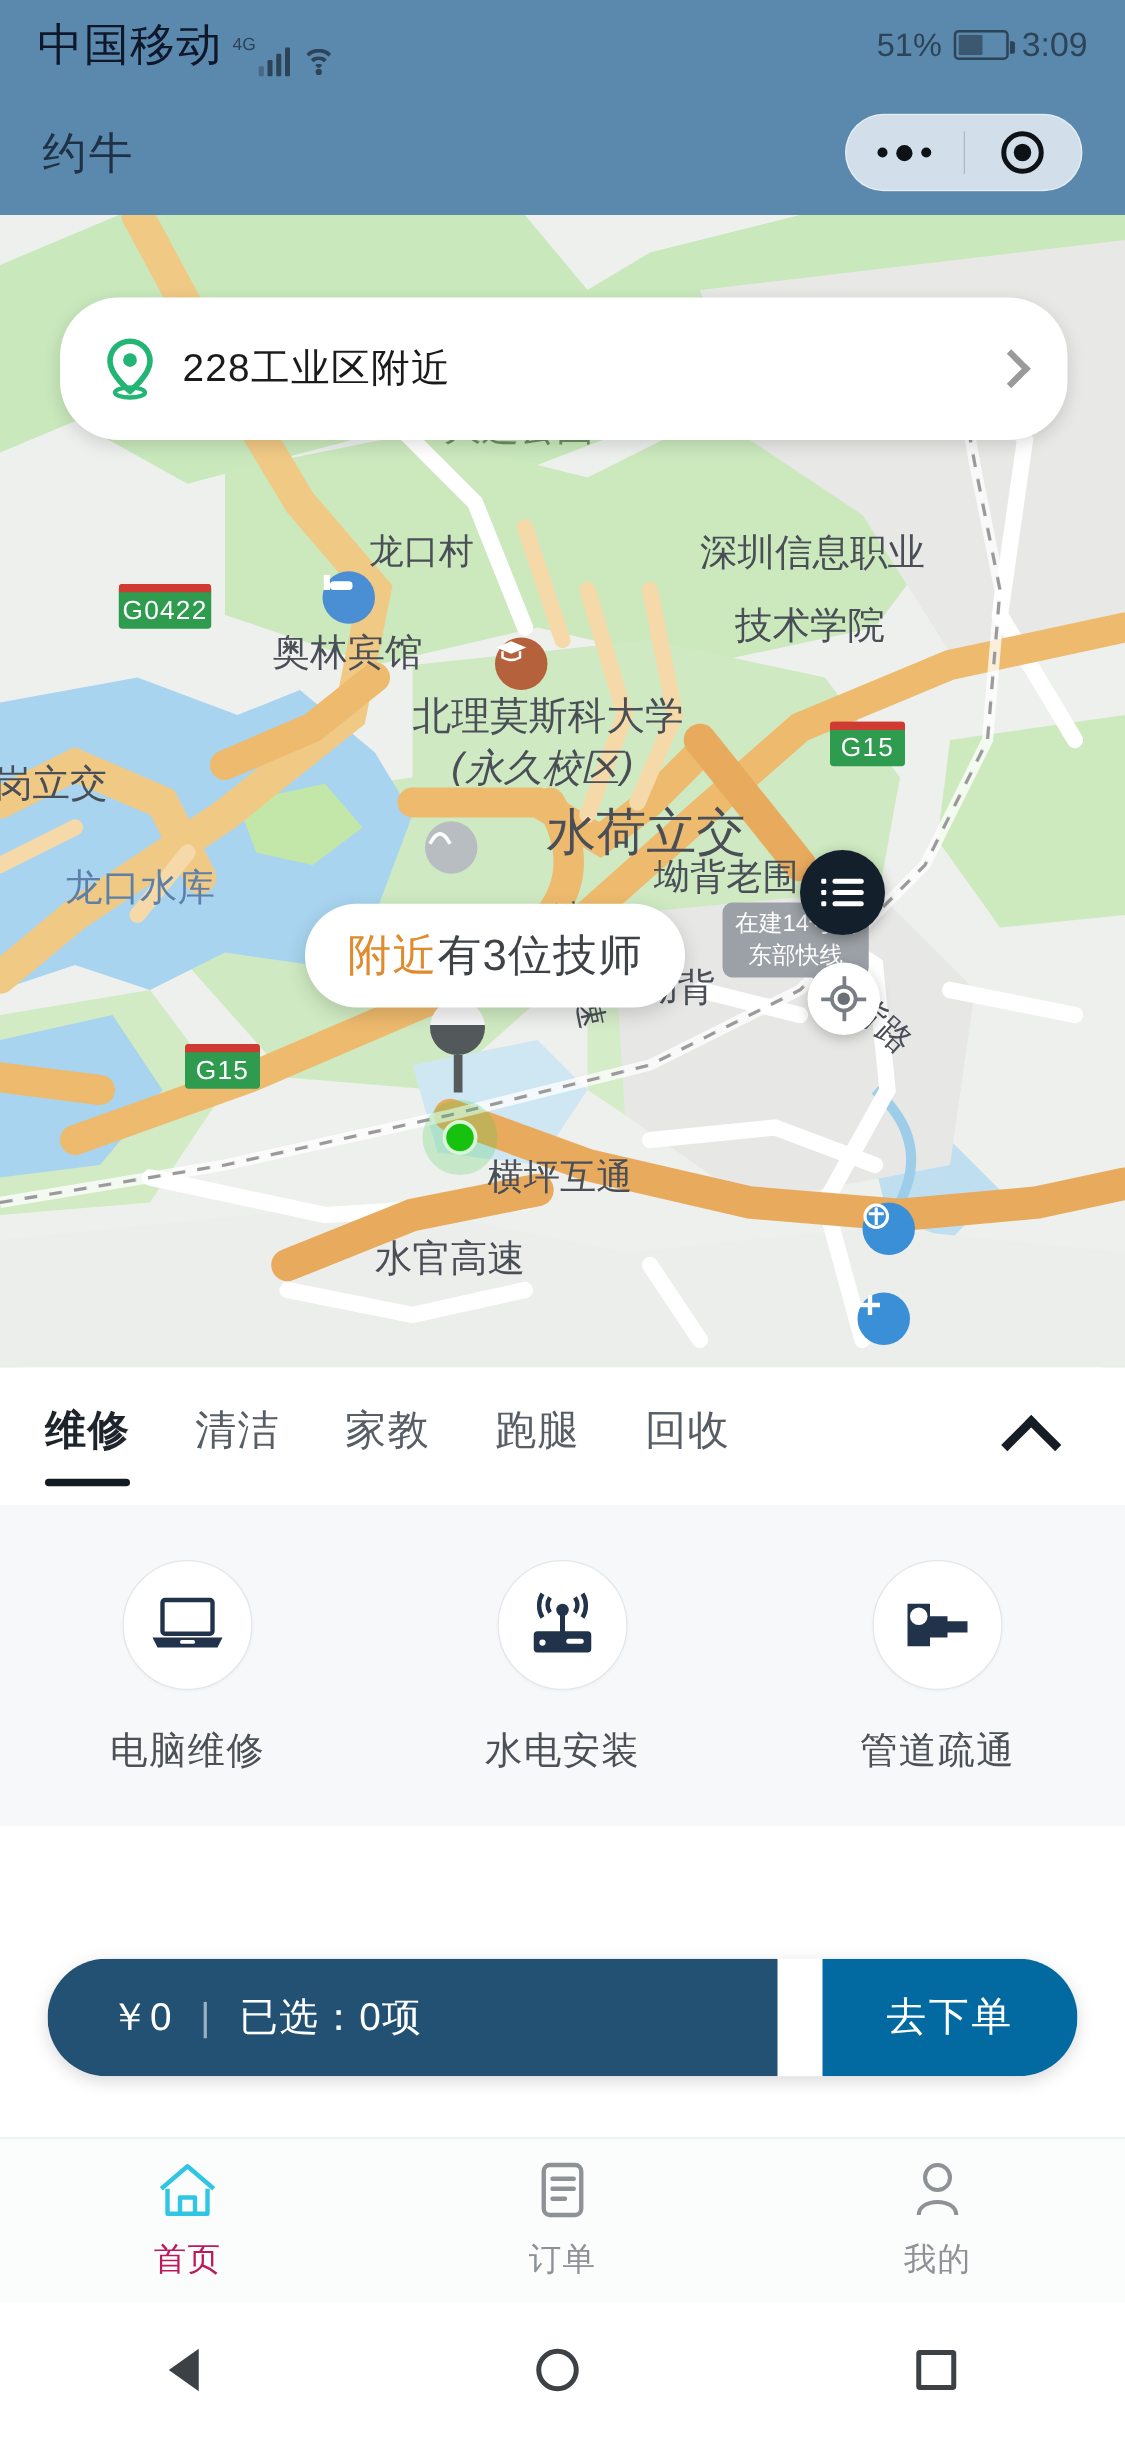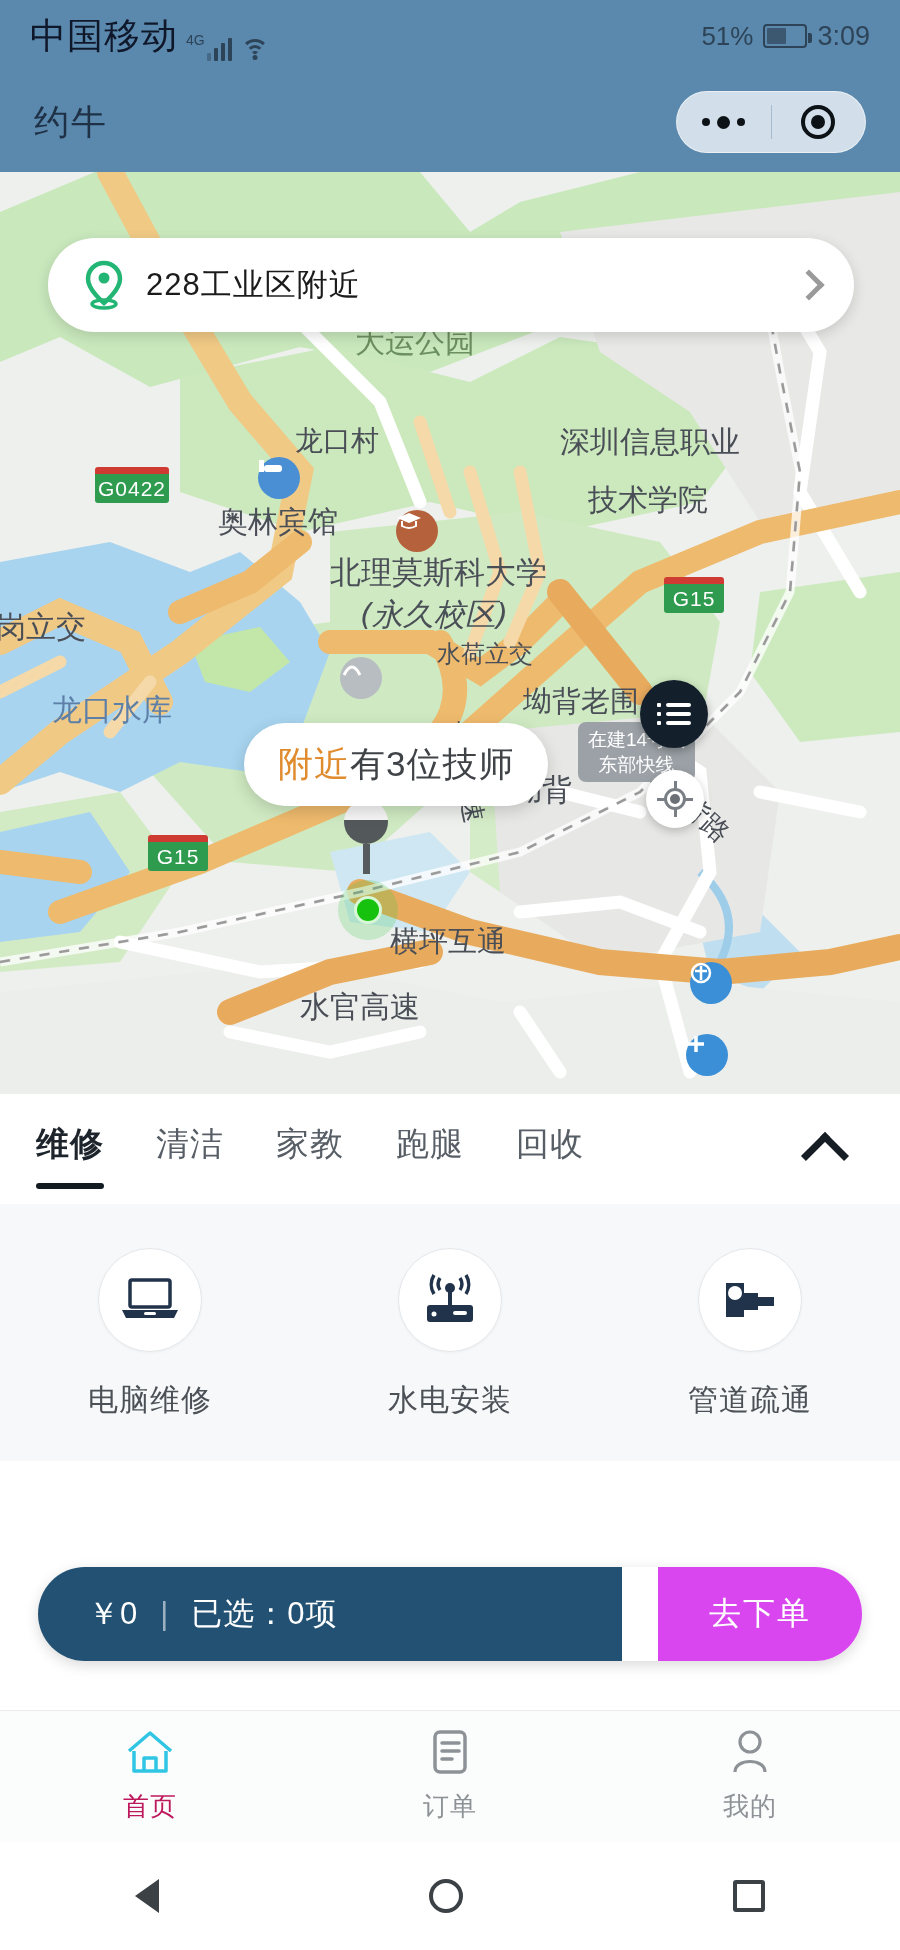--- a/index.html
+++ b/index.html
@@ -11,21 +11,21 @@
   #app { position:relative; width:900px; height:1950px; background:#fff; }
 
   
   .statusbar{
     position:absolute; left:0; top:0; width:900px; height:72px;
     background:#5b89ad; display:flex; align-items:center;
     padding:0 30px; color:#243b4d;
   }
   .sb-left{ display:flex; align-items:flex-end; gap:8px; }
   .carrier{ font-size:36px; letter-spacing:1px; color:#0f172a; }
-  .net-wrap{ display:flex; align-items:flex-end; gap:2px; }
+  .net-wrap{ display:flex; align-items:center; gap:2px; }
   .net-g{ font-size:14px; line-height:1; position:relative; top:-14px; color:#2d4358;}
   .bars{ display:flex; align-items:flex-end; gap:2.5px; height:24px; }
   .bars i{ display:block; width:4.5px; background:#2d4358; border-radius:1px; }
   .bars i:nth-child(1){ height:8px; opacity:.45;}
   .bars i:nth-child(2){ height:13px;}
   .bars i:nth-child(3){ height:18px;}
   .bars i:nth-child(4){ height:23px;}
   .wifi{ width:30px; height:24px; position:relative; }
   .wifi span{ position:absolute; left:50%; transform:translateX(-50%);
     border:3px solid #2d4358; border-bottom-color:transparent;
@@ -79,21 +79,21 @@
     background:#2e9b4f; border-top:7px solid #cf3b33; color:#fff;
     font-size:21px; display:flex; align-items:center; justify-content:center;
     letter-spacing:1px; }
   .poi-icon{ position:absolute; width:42px; height:42px; border-radius:50%;
     display:flex; align-items:center; justify-content:center; }
   .constr-tag{ position:absolute; background:#9ba1a6; color:#fff; border-radius:8px;
     font-size:19px; line-height:25px; text-align:center; padding:5px 10px; }
 
   
   .locbar{
-    position:absolute; left:48px; top:238px; width:806px; height:94px;
+    position:absolute; left:48px; top:238px; width:806px; height:114px;
     background:#fff; border-radius:47px; display:flex; align-items:center;
     padding:0 34px; box-shadow:0 4px 14px rgba(0,0,0,.14); z-index:6;
   }
   .pin-ic{ width:44px; height:50px; flex:none; position:relative; }
   .loc-text{ font-size:31px; color:#1b1b1b; margin-left:20px; letter-spacing:1px; }
   .chev-r{ margin-left:auto; width:22px; height:22px; border-top:5px solid #9a9a9a;
     border-right:5px solid #9a9a9a; transform:rotate(45deg); }
 
   
   .bubble{
@@ -160,21 +160,21 @@
     box-shadow:0 1px 3px rgba(0,0,0,.04); }
   .cell-label{ margin-top:28px; font-size:30px; color:#4b5157; letter-spacing:1px; }
 
   
   .orderbar{ position:absolute; left:38px; top:1567px; width:824px; height:94px;
     border-radius:47px; display:flex; overflow:hidden;
     box-shadow:0 4px 14px rgba(0,0,0,.15); }
   .ob-left{ flex:1; background:#225173; display:flex; align-items:center;
     padding-left:50px; color:#fff; font-size:31px; letter-spacing:1px; }
   .ob-sep{ margin:0 22px; opacity:.55; }
-  .ob-right{ width:204px; background:#d946ef; color:#fff; font-size:32px;
+  .ob-right{ width:204px; background:#0369a1; color:#fff; font-size:32px;
     display:flex; align-items:center; justify-content:center; letter-spacing:2px;margin-left:36px; }
 
   
   .tabbar{ position:absolute; left:0; bottom:108px; width:900px; height:132px;
     background:#fbfcfc; border-top:1px solid #ececec; display:flex; }
   .nav{ flex:1; display:flex; flex-direction:column; align-items:center;
     justify-content:center; gap:10px; }
   .nav-label{ font-size:26px; color:#8d9296; letter-spacing:1px; }
   .nav.active .nav-label{ color:#be185d; }
 
@@ -310,21 +310,21 @@
     </svg>
 
     <div class="map-lab" style="left:355px;top:150px;font-size:30px;color:#6b8f5e;">大运公园</div>
     <div class="map-lab" style="left:295px;top:250px;font-size:28px;">龙口村</div>
     <div class="map-lab" style="left:560px;top:250px;font-size:30px;">深圳信息职业</div>
     <div class="map-lab" style="left:588px;top:288px;font-size:30px;margin-top:20px;">技术学院</div>
     <div class="map-lab" style="left:218px;top:330px;font-size:30px;">奥林宾馆</div>
     <div class="map-lab" style="left:330px;top:380px;font-size:31px;">北理莫斯科大学</div>
     <div class="map-lab" style="left:360px;top:422px;font-size:31px;font-style:italic;">(永久校区)</div>
     <div class="map-lab" style="left:-4px;top:435px;font-size:30px;">岗立交</div>
-    <div class="map-lab" style="left:437px;top:466px;font-size:24px;">水荷立交</div>
+    <div class="map-lab" style="left:437px;top:466px;font-size:40px;">水荷立交</div>
     <div class="map-lab" style="left:523px;top:510px;font-size:29px;">坳背老围</div>
     <div class="map-lab lab-water" style="left:52px;top:518px;font-size:30px;">龙口水库</div>
     <div class="map-lab" style="left:320px;top:548px;font-size:30px;">龙岗公会</div>
     <div class="map-lab" style="left:512px;top:598px;font-size:30px;">坳背</div>
     <div class="map-lab" style="left:390px;top:750px;font-size:29px;">横坪互通</div>
     <div class="map-lab" style="left:300px;top:815px;font-size:30px;">水官高速</div>
     <div class="map-lab" style="left:655px;top:620px;font-size:27px;transform:rotate(42deg);">坳背路</div>
     <div class="map-lab" style="left:470px;top:545px;font-size:26px;transform:rotate(78deg);transform-origin:left top;">水官高速</div>
 
     <div class="shield" style="left:95px;top:295px;">G0422</div>

